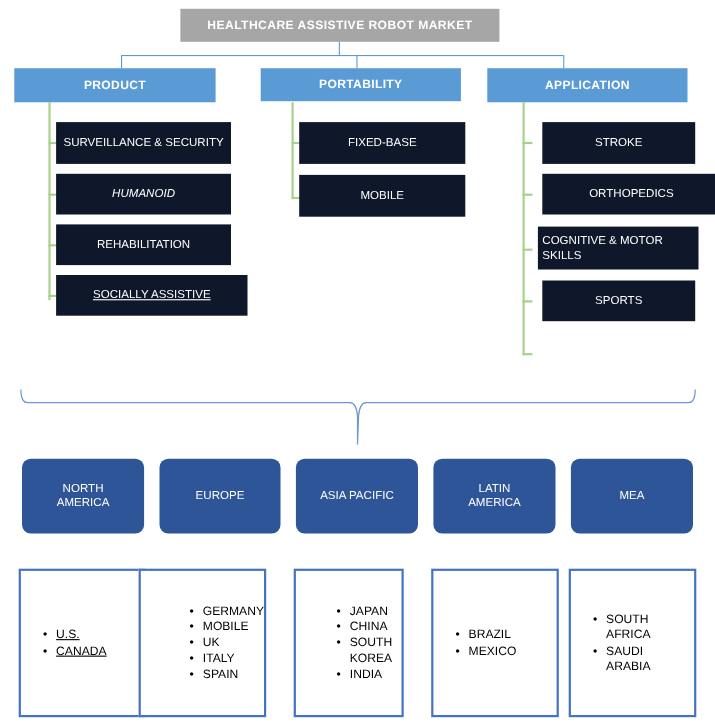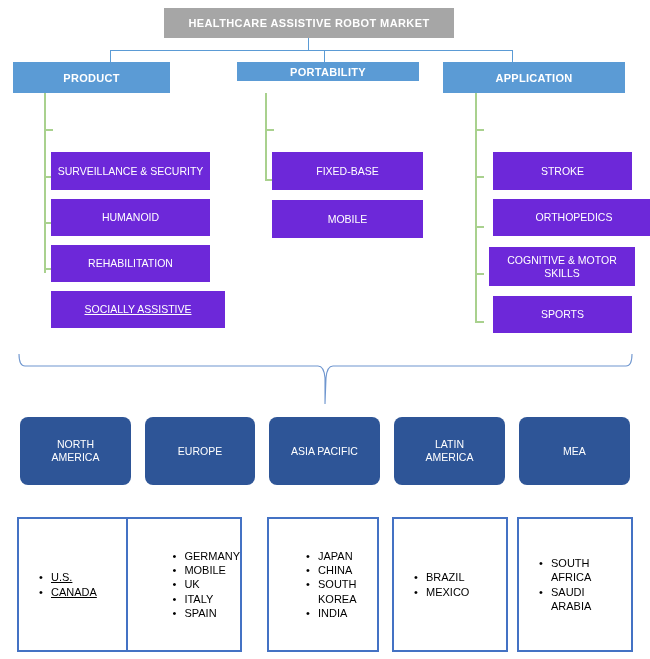--- a/index.html
+++ b/index.html
@@ -45,38 +45,36 @@
     color: #ffffff;
     font-size: 11px;
     font-weight: bold;
     letter-spacing: 0.3px;
     display: flex;
     align-items: center;
     justify-content: center;
     text-align: center;
     box-sizing: border-box;
   }
-  .cat-product     { left: 13px;  top: 62px; width: 157px; height: 31px; }
-  .cat-portability { left: 237px; top: 62px; width: 182px; height: 19px; }
+  .cat-product     { left: 13px;  top: 62px; width: 183px; height: 31px; }
+  .cat-portability { left: 237px; top: 62px; width: 182px; height: 30px; }
   .cat-application { left: 443px; top: 62px; width: 182px; height: 31px; }
 
   
   .sub-box {
     position: absolute;
-    background: #6d28d9;
+    background: #0f172a;
     color: #ffffff;
     font-size: 10.5px;
     display: flex;
     align-items: center;
     justify-content: center;
-    text-align: center;
     line-height: 1.15;
     box-sizing: border-box;
     padding: 0 4px;
-    margin-top: 41px;
   }
 
   
   .line-v, .line-h {
     position: absolute;
     background: #5b9bd5;
   }
   .gline-v, .gline-h {
     position: absolute;
     background: #a9d18e;
@@ -155,21 +153,21 @@
   <div class="line-v" style="left:512px; top:50px; width:1px; height:12px;"></div>
 
   <div class="cat-box cat-product">PRODUCT</div>
   <div class="gline-v" style="left:44px; top:93px; width:2px; height:180px;"></div>
   <div class="gline-h" style="left:44px; top:129px; width:9px; height:2px;"></div>
   <div class="gline-h" style="left:44px; top:176px; width:9px; height:2px;"></div>
   <div class="gline-h" style="left:44px; top:222px; width:9px; height:2px;"></div>
   <div class="gline-h" style="left:44px; top:268px; width:9px; height:2px;"></div>
 
   <div class="sub-box" style="left:51px; top:111px; width:159px; height:38px;">SURVEILLANCE &amp; SECURITY</div>
-  <div class="sub-box" style="left:51px; top:158px; width:159px; height:37px;">HUMANOID</div>
+  <div class="sub-box" style="left:51px; top:158px; width:159px; height:37px;font-style:italic;">HUMANOID</div>
   <div class="sub-box" style="left:51px; top:204px; width:159px; height:37px;">REHABILITATION</div>
   <div class="sub-box" style="left:51px; top:250px; width:174px; height:37px;text-decoration:underline;">SOCIALLY ASSISTIVE</div>
 
   <div class="cat-box cat-portability">PORTABILITY</div>
   <div class="gline-v" style="left:265px; top:93px; width:2px; height:88px;"></div>
   <div class="gline-h" style="left:265px; top:129px; width:9px; height:2px;"></div>
   <div class="gline-h" style="left:265px; top:179px; width:9px; height:2px;"></div>
 
   <div class="sub-box" style="left:272px; top:111px; width:151px; height:38px;">FIXED-BASE</div>
   <div class="sub-box" style="left:272px; top:159px; width:151px; height:38px;">MOBILE</div>
@@ -211,21 +209,21 @@
   <div class="country-box" style="left:126px; width:116px;justify-content:flex-end;">
     <ul>
       <li>GERMANY</li>
       <li>MOBILE</li>
       <li>UK</li>
       <li>ITALY</li>
       <li>SPAIN</li>
     </ul>
   </div>
 
-  <div class="country-box" style="left:267px; width:112px;padding-left:35px;">
+  <div class="country-box" style="left:267px; width:100px;padding-left:35px;">
     <ul>
       <li>JAPAN</li>
       <li>CHINA</li>
       <li>SOUTH
 KOREA</li>
       <li>INDIA</li>
     </ul>
   </div>
 
   <div class="country-box" style="left:392px; width:116px;">

